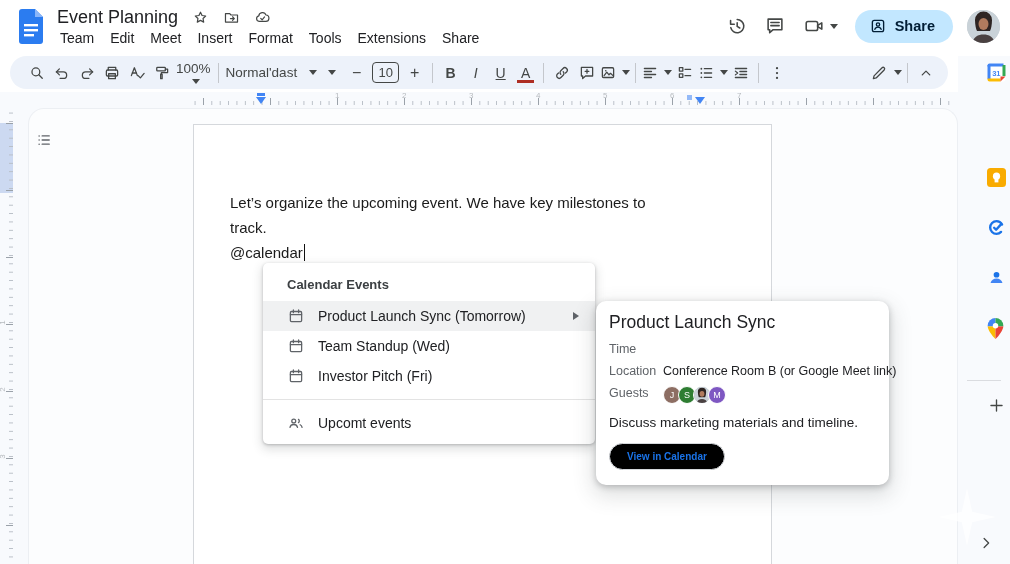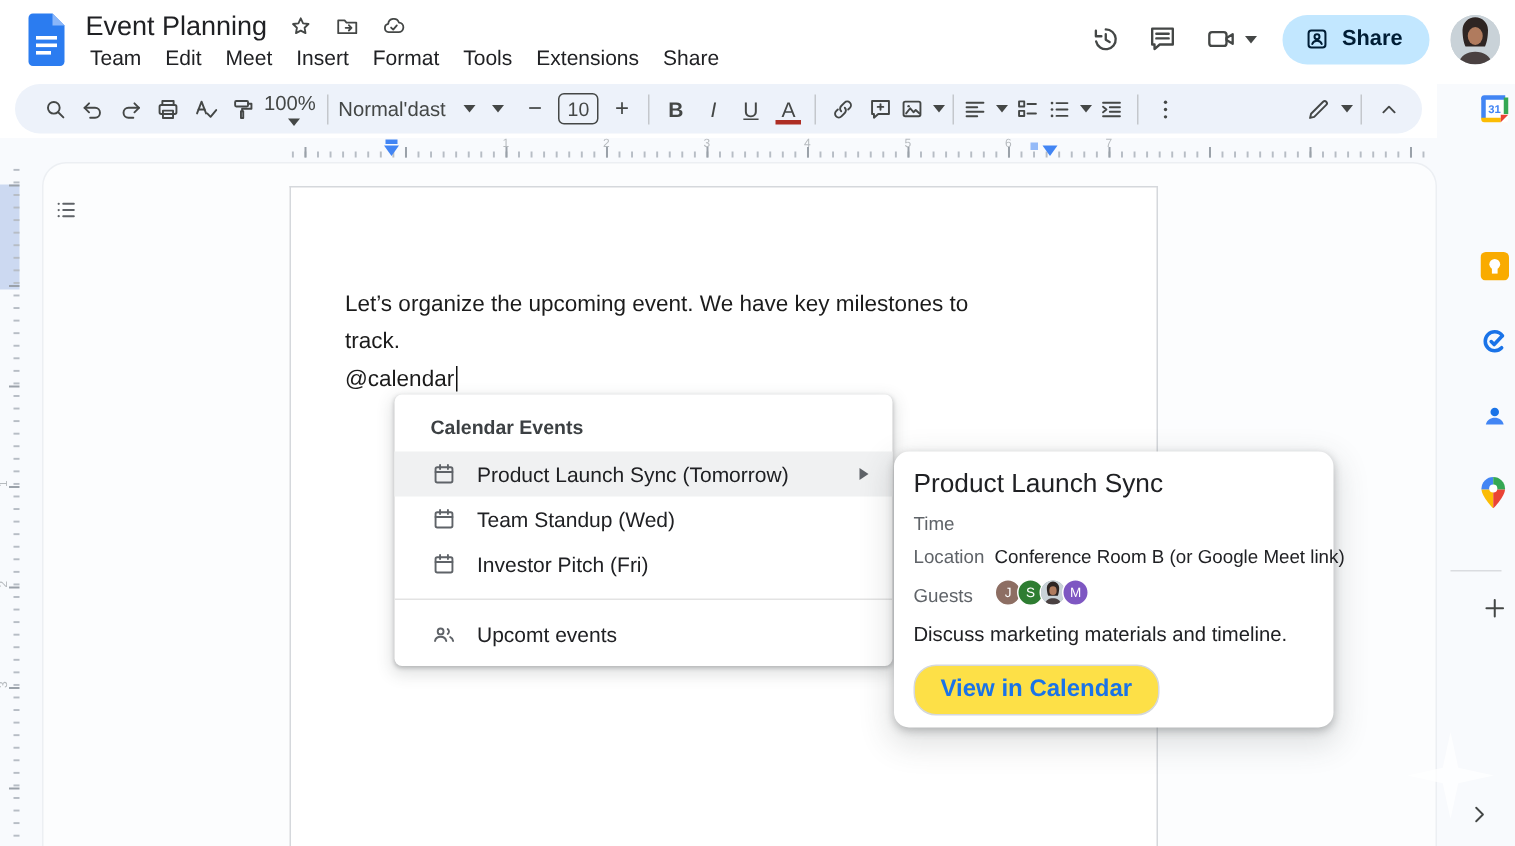--- a/index.html
+++ b/index.html
@@ -84,27 +84,27 @@
   .dd-row .dd-ic { width:18px; height:18px; margin-right:13px; flex:none; }
   .dd-row .dd-ic svg { stroke:#5f6368; }
   .dd-label { font-size:14px; color:#202124; white-space:nowrap; }
   .submenu-arrow { position:absolute; right:16px; width:0; height:0; border-top:4.5px solid transparent; border-bottom:4.5px solid transparent; border-left:6px solid #5f6368; }
   .dd-divider { height:1px; background:#e3e3e3; margin:8px 0; }
 
   
   #event-card { position:absolute; left:596px; top:301px; width:293px; height:184px; background:#ffffff; border-radius:10px;
      box-shadow:0 2px 6px rgba(60,64,67,.3), 0 8px 20px 4px rgba(60,64,67,.15); padding:11px 13px; z-index:6; }
   #ec-title { font-size:17.5px; color:#202124; margin-bottom:9px; }
-  .ec-row { display:flex; align-items:flex-end; margin-bottom:8px; }
+  .ec-row { display:flex; align-items:flex-start; margin-bottom:8px; }
   .ec-label { width:54px; flex:none; font-size:12.5px; color:#5f6368; }
   .ec-value { font-size:12.5px; color:#202124; white-space:nowrap; }
   #guest-avatars { display:flex; }
   .g-av { width:18px; height:18px; border-radius:50%; border:1px solid #fff; margin-right:-3px; display:flex; align-items:center; justify-content:center; font-size:9px; color:#fff; overflow:hidden; }
   #ec-desc { font-size:13.5px; color:#202124; margin:11px 0 13px; }
-  #ec-btn { background:#fde047; border:1px solid #d5d8dc; border-radius:15px; padding:7px 17px; font-family:inherit; font-size:16px; font-weight:bold; color:#1a73e8; }
+  #ec-btn { background:#000000; border:1px solid #d5d8dc; border-radius:15px; padding:7px 17px; font-family:inherit; font-size:10px; font-weight:bold; color:#1a73e8; }
 
   #panel-chevron { position:absolute; left:977px; top:534px; width:20px; height:20px; }
   #panel-chevron svg { width:18px; height:18px; stroke:#444746; }
 </style>
 </head>
 <body>
 
 <div id="appbar">
   <div id="docs-logo">
     <svg width="28" height="38" viewBox="0 0 28 38">

